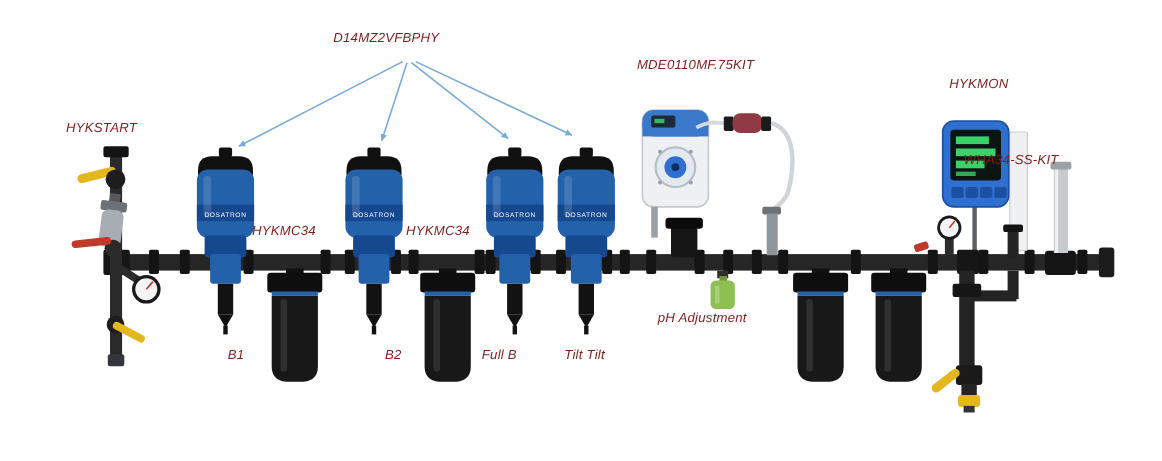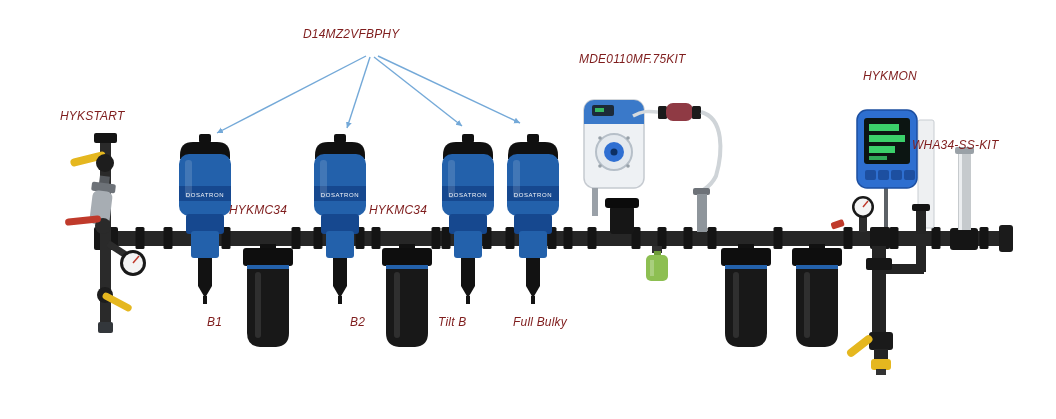--- a/index.html
+++ b/index.html
@@ -189,20 +189,21 @@
       <rect x="958" y="152" width="13" height="78" fill="var(--steel-gray,#c6cacd)"></rect>
       <rect x="959" y="152" width="3" height="78" fill="#eceef0"></rect>
       <rect x="955" y="147" width="19" height="7" rx="2" fill="#9aa1a7"></rect>
     </g>
   </svg>
 
   <div class="lbl" style="left:60px;top:110px">HYKSTART</div>
   <div class="lbl" style="left:303px;top:28px">D14MZ2VFBPHY</div>
   <div class="lbl" style="left:579px;top:53px">MDE0110MF.75KIT</div>
   <div class="lbl" style="left:863px;top:70px">HYKMON</div>
-  <div class="lbl" style="left:912px;top:139px">WHA34-SS-KIT</div>
+  <div class="lbl" style="left:876px;top:139px">WHA34-SS-KIT</div>
   <div class="lbl" style="left:229px;top:204px">HYKMC34</div>
   <div class="lbl" style="left:369px;top:204px">HYKMC34</div>
   <div class="lbl" style="left:207px;top:316px">B1</div>
   <div class="lbl" style="left:350px;top:316px">B2</div>
-  <div class="lbl" style="left:438px;top:316px">Tilt B</div>
-  <div class="lbl" style="left:513px;top:316px">Full Bulky</div>
+  <div class="lbl" style="left:438px;top:316px">Full B</div>
+  <div class="lbl" style="left:513px;top:316px">Tilt Tilt</div>
+  <div class="lbl" style="left:598px;top:283px">pH Adjustment</div>
 </div>
 
 </body></html>

